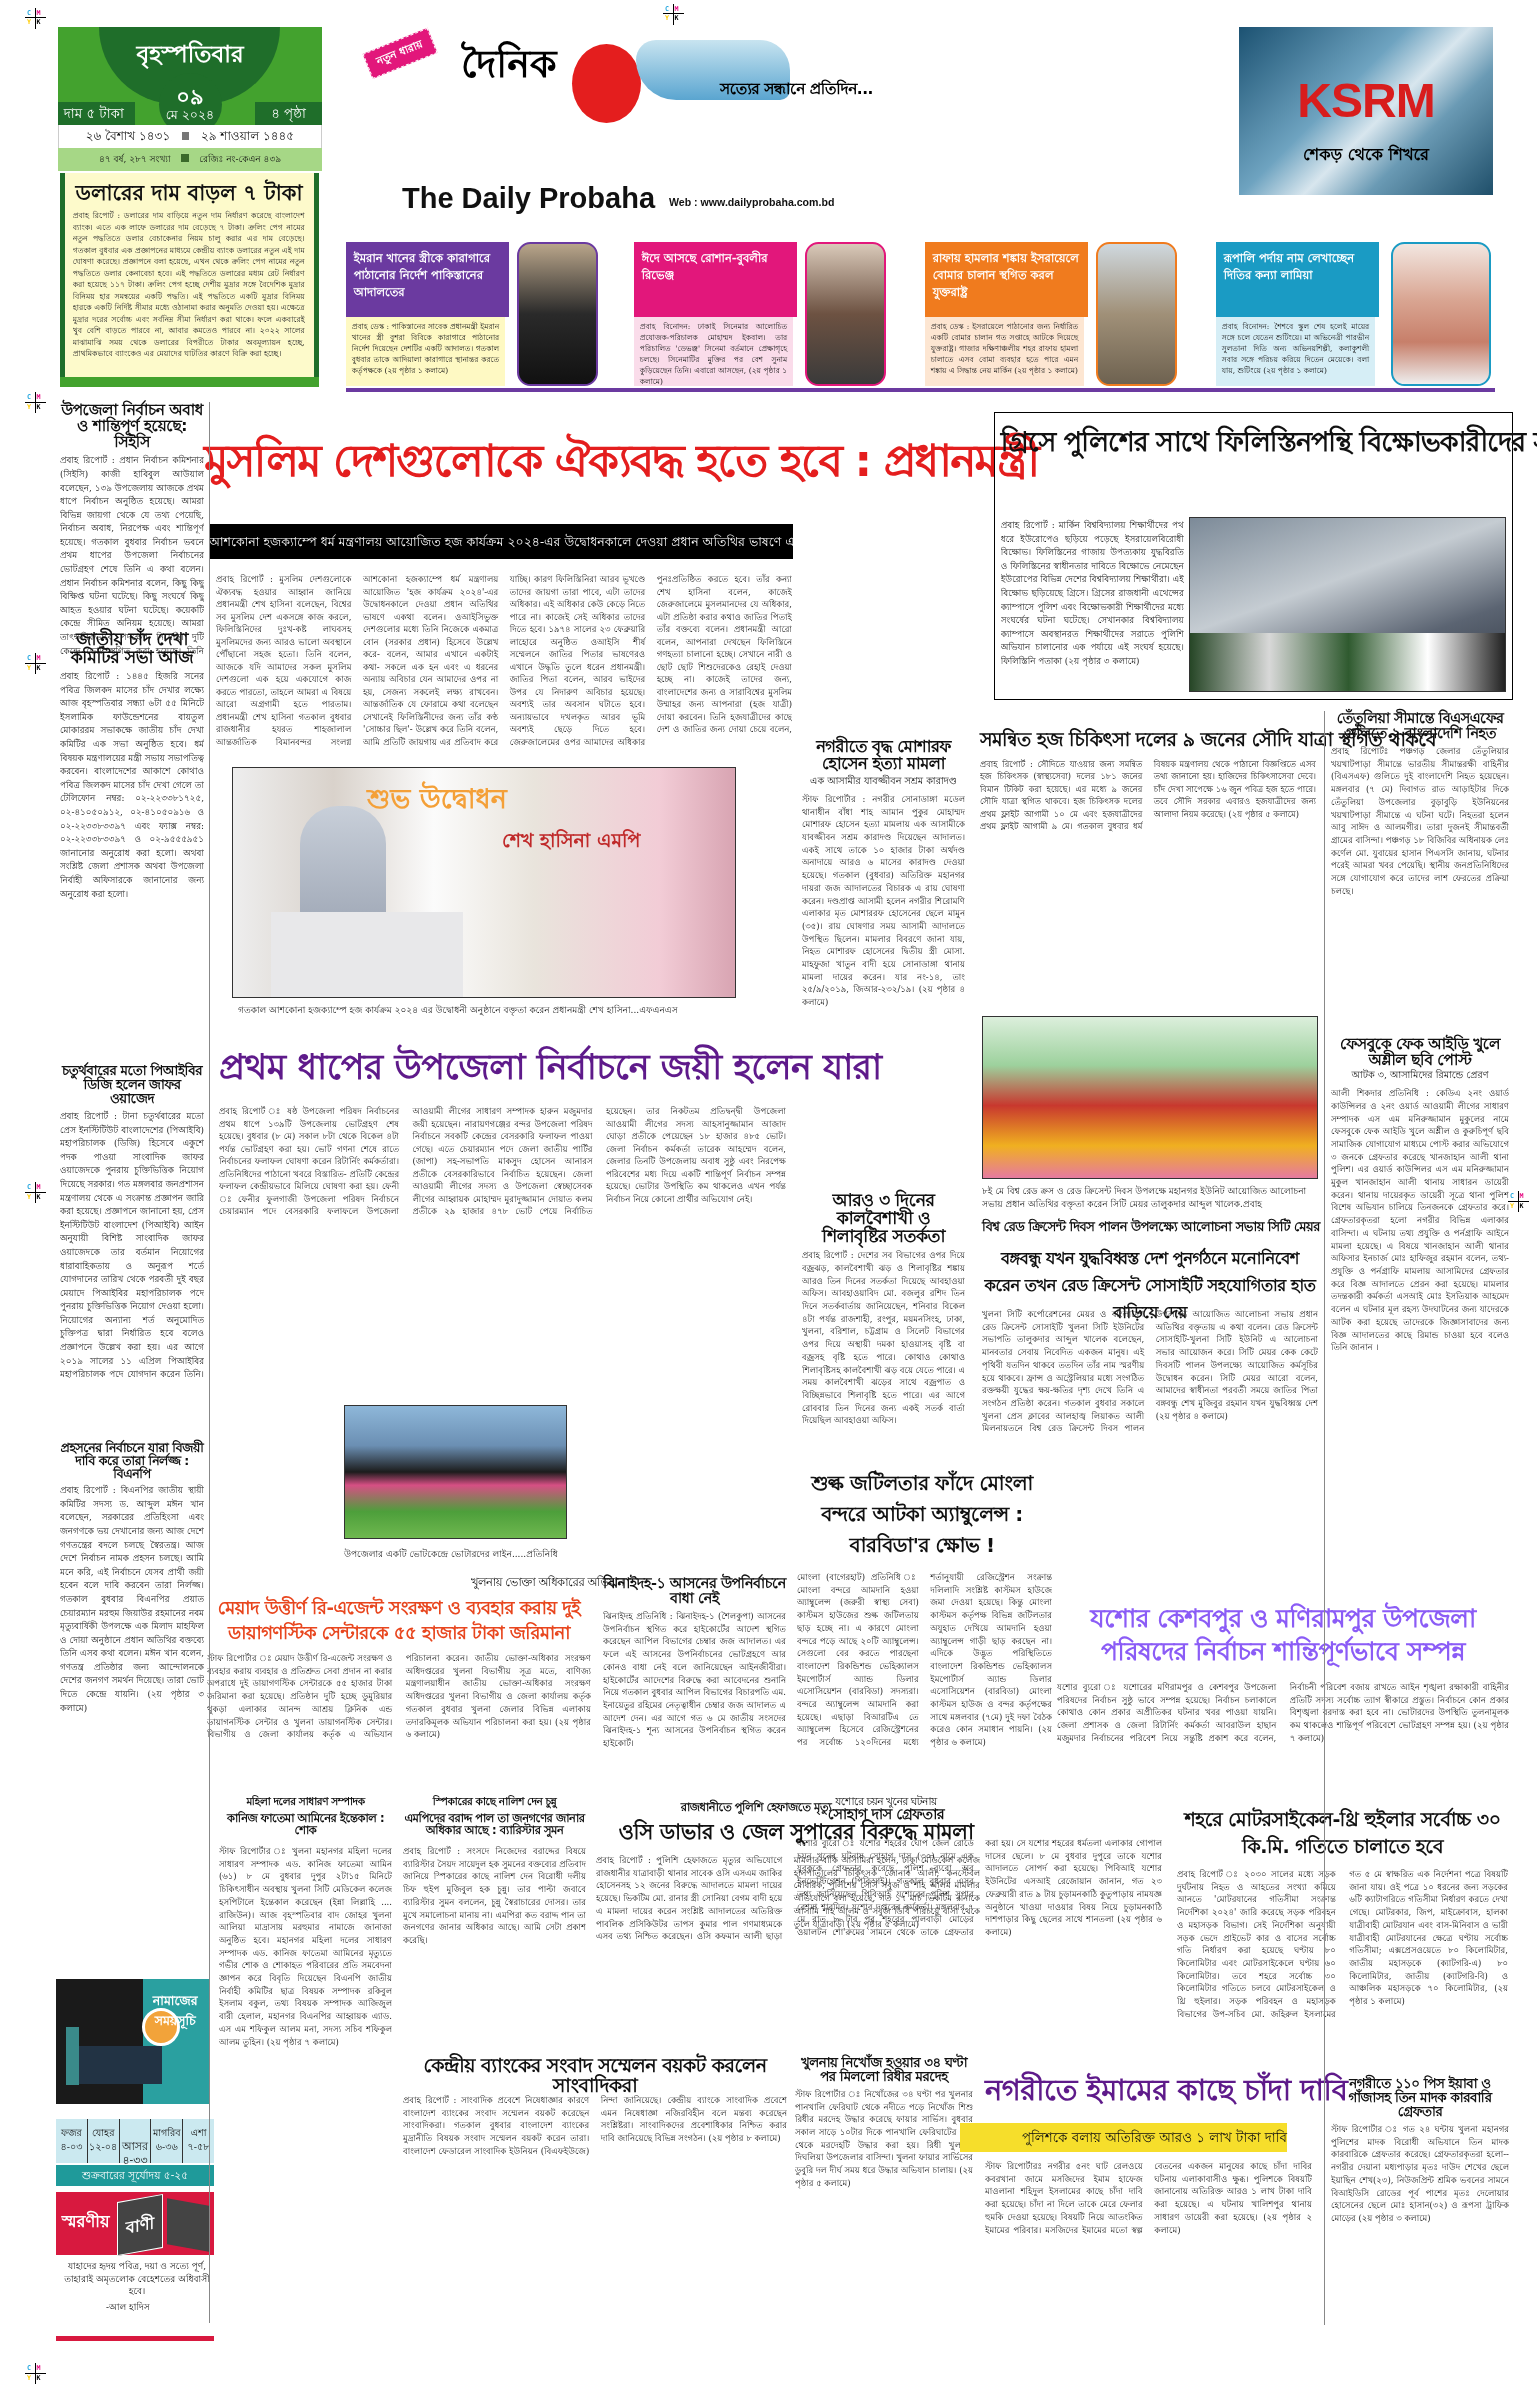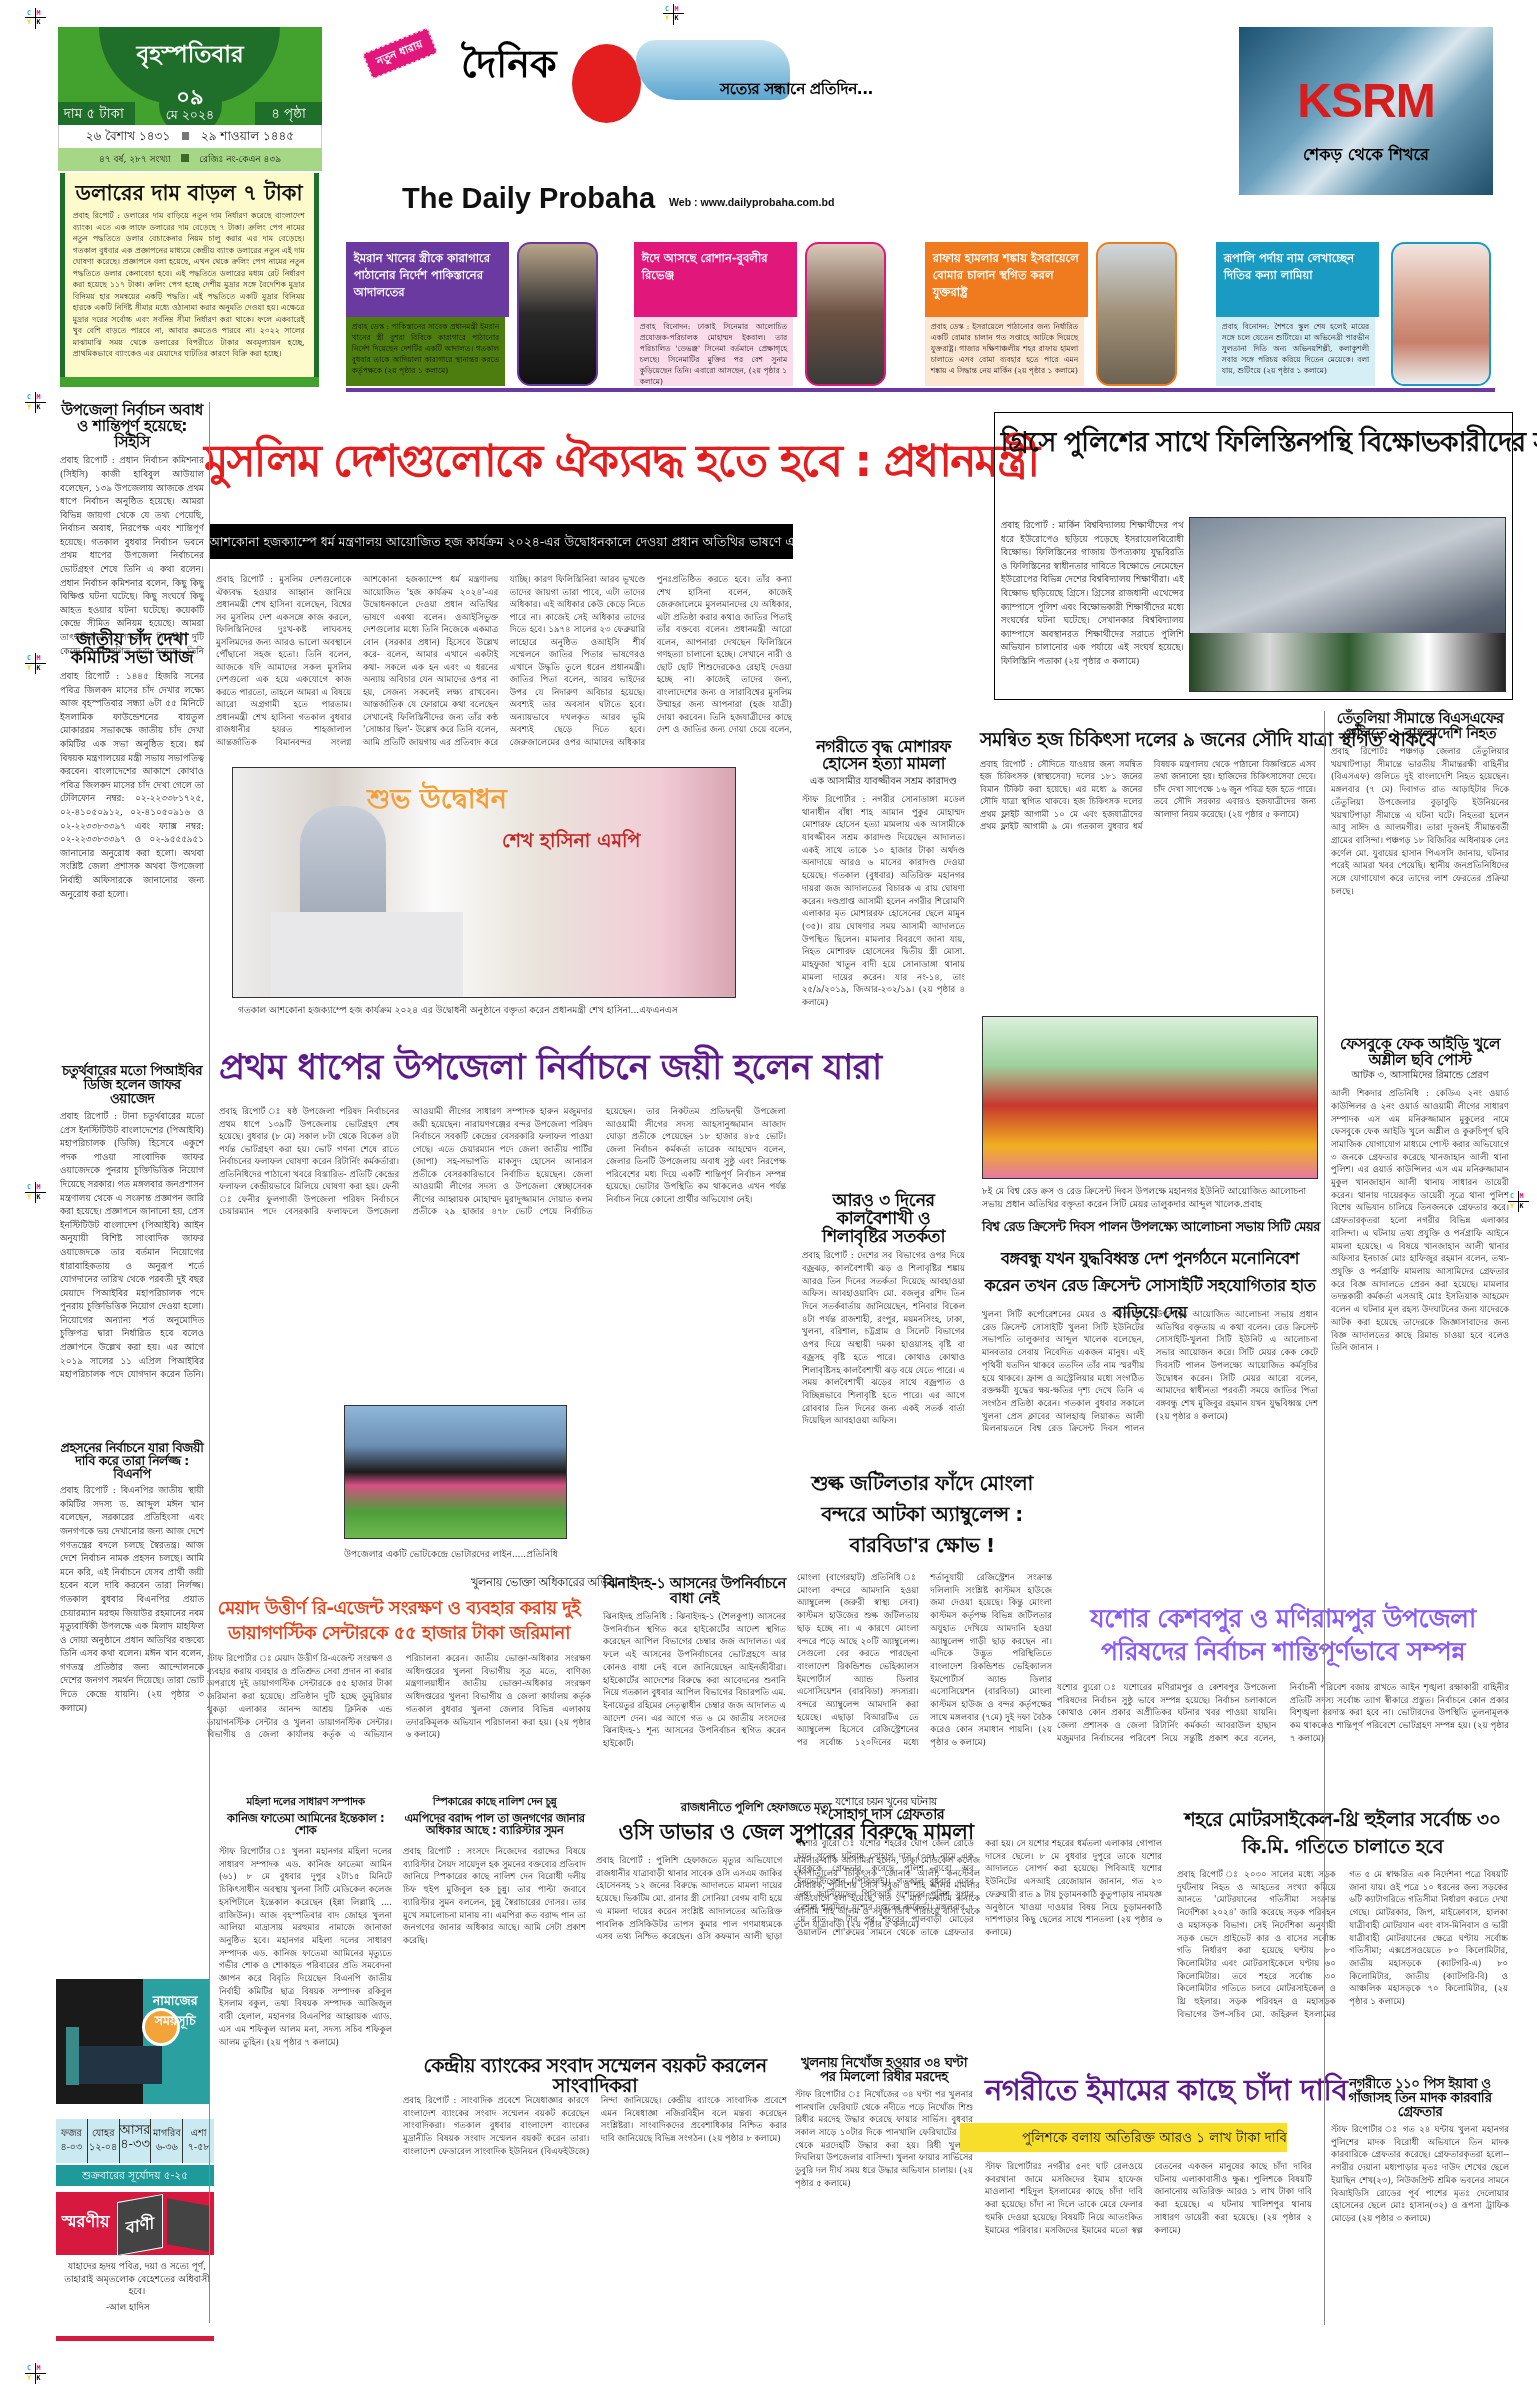--- a/index.html
+++ b/index.html
@@ -140,21 +140,21 @@
 </div>
 
 <div id="dollar" class="abs">
   <div class="h">ডলারের দাম বাড়ল ৭ টাকা</div>
   <div class="body">প্রবাহ রিপোর্ট : ডলারের দাম বাড়িয়ে নতুন দাম নির্ধারণ করেছে বাংলাদেশ ব্যাংক। এতে এক লাফে ডলারের দাম বেড়েছে ৭ টাকা। ক্রলিং পেগ নামের নতুন পদ্ধতিতে ডলার বেচাকেনার নিয়ম চালু করার এর দাম বেড়েছে। গতকাল বুধবার এক প্রজ্ঞাপনের মাধ্যমে কেন্দ্রীয় ব্যাংক ডলারের নতুন এই দাম ঘোষণা করেছে। প্রজ্ঞাপনে বলা হয়েছে, এখন থেকে ক্রলিং পেগ নামের নতুন পদ্ধতিতে ডলার কেনাবেচা হবে। এই পদ্ধতিতে ডলারের মধ্যম রেট নির্ধারণ করা হয়েছে ১১৭ টাকা। ক্রলিং পেগ হচ্ছে দেশীয় মুদ্রার সঙ্গে বৈদেশিক মুদ্রার বিনিময় হার সমন্বয়ের একটি পদ্ধতি। এই পদ্ধতিতে একটি মুদ্রার বিনিময় হারকে একটি নির্দিষ্ট সীমার মধ্যে ওঠানামা করার অনুমতি দেওয়া হয়। এক্ষেত্রে মুদ্রার দরের সর্বোচ্চ এবং সর্বনিম্ন সীমা নির্ধারণ করা থাকে। ফলে একবারেই খুব বেশি বাড়তে পারবে না, আবার কমতেও পারবে না। ২০২২ সালের মাঝামাঝি সময় থেকে ডলারের বিপরীতে টাকার অবমূল্যায়ন হচ্ছে, প্রাথমিকভাবে ব্যাংকেও এর মেয়াদের ঘাটতির কারণে বিক্রি করা হচ্ছে।</div>
 </div>
 <div id="dollarbar" class="abs"></div>
 
 <div class="teaser" style="left:346px;width:257px">
   <div class="hbox" style="background:#6b3aa0">ইমরান খানের স্ত্রীকে কারাগারে পাঠানোর নির্দেশ পাকিস্তানের আদালতের</div>
-  <div class="tbody" style="background:#4d7c0f">প্রবাহ ডেস্ক : পাকিস্তানের সাবেক প্রধানমন্ত্রী ইমরান খানের স্ত্রী বুশরা বিবিকে কারাগারে পাঠানোর নির্দেশ দিয়েছেন দেশটির একটি আদালত। গতকাল বুধবার তাকে আদিয়ালা কারাগারে স্থানান্তর করতে কর্তৃপক্ষকে (২য় পৃষ্ঠার ১ কলামে)</div>
+  <div class="tbody" style="background:#fef9c3">প্রবাহ ডেস্ক : পাকিস্তানের সাবেক প্রধানমন্ত্রী ইমরান খানের স্ত্রী বুশরা বিবিকে কারাগারে পাঠানোর নির্দেশ দিয়েছেন দেশটির একটি আদালত। গতকাল বুধবার তাকে আদিয়ালা কারাগারে স্থানান্তর করতে কর্তৃপক্ষকে (২য় পৃষ্ঠার ১ কলামে)</div>
   <div class="timg" style="border-color:#6b3aa0;background:linear-gradient(180deg,#b9a58a,#2a2a2a 50%,#111)"></div>
 </div>
 <div class="teaser" style="left:634px;width:257px">
   <div class="hbox" style="background:#e2177b">ঈদে আসছে রোশান-বুবলীর রিভেঞ্জ</div>
   <div class="tbody" style="background:#fadcea">প্রবাহ বিনোদন: ঢাকাই সিনেমার আলোচিত প্রযোজক-পরিচালক মোহাম্মদ ইকবাল। তার পরিচালিত 'ডেভঞ্জ' সিনেমা বর্তমানে প্রেক্ষাগৃহে চলছে। সিনেমাটির মুক্তির পর বেশ সুনাম কুড়িয়েছেন তিনি। এবারো আসছেন, (২য় পৃষ্ঠার ১ কলামে)</div>
   <div class="timg" style="border-color:#e2177b;background:linear-gradient(180deg,#d9c9b9,#6d5242 50%,#3a3a3a)"></div>
 </div>
 <div class="teaser" style="left:925px;width:257px">
   <div class="hbox" style="background:#f07b1e">রাফায় হামলার শঙ্কায় ইসরায়েলে বোমার চালান স্থগিত করল যুক্তরাষ্ট্র</div>
   <div class="tbody" style="background:#fde6d2">প্রবাহ ডেস্ক : ইসরায়েলে পাঠানোর জন্য নির্ধারিত একটি বোমার চালান গত সপ্তাহে আটকে দিয়েছে যুক্তরাষ্ট্র। গাজার দক্ষিণাঞ্চলীয় শহর রাফায় হামলা চালাতে এসব বোমা ব্যবহার হতে পারে এমন শঙ্কায় এ সিদ্ধান্ত নেয় মার্কিন (২য় পৃষ্ঠার ১ কলামে)</div>
@@ -193,21 +193,21 @@
 </div>
 <div class="abs" style="left:56px;top:2119px;width:158px;height:44px;background:#cbe9f0;display:flex">
   <div style="flex:1;text-align:center;font-size:9.6px;line-height:14.4px;padding-top:6.7px;border-right:1px solid #333">
       <div>ফজর</div>
       <div>৪-০৩</div>
     </div>
   <div style="flex:1;text-align:center;font-size:9.6px;line-height:14.4px;padding-top:6.7px;border-right:1px solid #333">
       <div>যোহর</div>
       <div>১২-০৪</div>
     </div>
-  <div style="flex:1;text-align:center;font-size:13px;line-height:14.4px;padding-top:4px;border-right:1px solid #333">
+  <div style="flex:1;text-align:center;font-size:11px;line-height:14.4px;padding-top:21px;border-right:1px solid #333">
       <div>আসর</div>
       <div>৪-৩৩</div>
     </div>
   <div style="flex:1;text-align:center;font-size:9.6px;line-height:14.4px;padding-top:6.7px;border-right:1px solid #333">
       <div>মাগরিব</div>
       <div>৬-৩৬</div>
     </div>
   <div style="flex:1;text-align:center;font-size:9.6px;line-height:14.4px;padding-top:6.7px">
       <div>এশা</div>
       <div>৭-৫৮</div>

